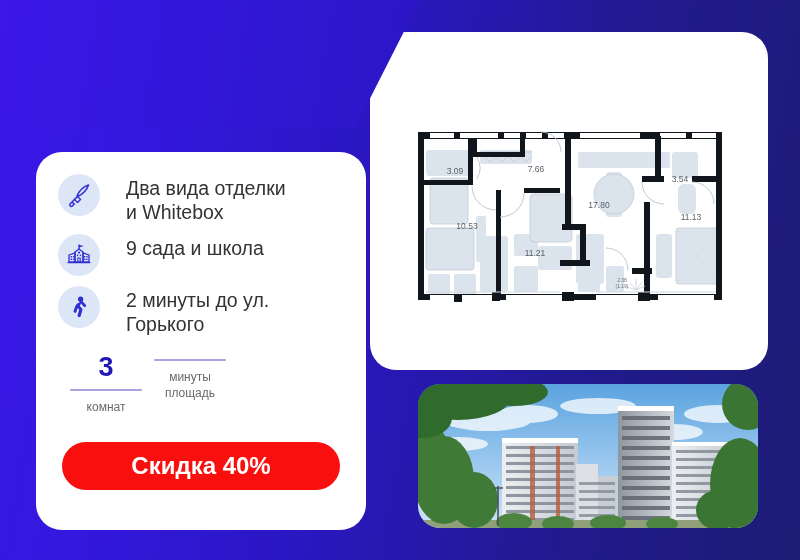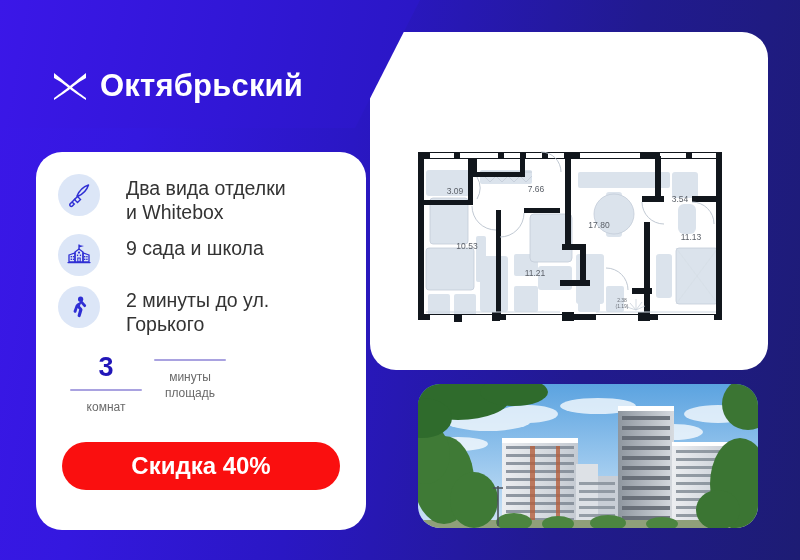--- a/index.html
+++ b/index.html
@@ -68,21 +68,21 @@
     color:#ffffff;font-size:24px;font-weight:700;
     font-family:"Liberation Sans","DejaVu Sans",sans-serif;
     display:flex;align-items:center;justify-content:center;
   }
 
   
   .card-right{
     position:absolute;left:370px;top:32px;width:398px;height:338px;
     background:#ffffff;border-radius:26px;z-index:2;
   }
-  .plan-wrap{position:absolute;left:40px;top:104px;width:320px;height:200px;}
+  .plan-wrap{position:absolute;left:40px;top:84px;width:320px;height:200px;}
   .plan-svg{display:block;width:320px;height:200px;}
   .plan-label{
     font-family:"Liberation Sans","DejaVu Sans",sans-serif;
     fill:#5b6068;font-size:8.5px;
   }
   .plan-label-sm{
     font-family:"Liberation Sans","DejaVu Sans",sans-serif;
     fill:#6b7078;font-size:5px;
   }
 
@@ -93,28 +93,20 @@
   }
   .photo svg{display:block;}
 </style>
 </head>
 <body>
 
 <div id="root">
 
   <div class="banner"></div>
 
-  <div class="logo">
-    <svg class="logo-mark" viewBox="0 0 36 30">
-      <path d="M2 2 C10 8, 14 12, 18 15 C22 12, 26 8, 34 2 L34 7 C27 11, 23 14, 20 16.5
-               C23 19, 27 22, 34 27 L34 29 C26 24, 22 21, 18 18 C14 21, 10 24, 2 29 L2 27
-               C9 22, 13 19, 16 16.5 C13 14, 9 11, 2 7 Z" fill="#ffffff"></path>
-    </svg>
-    <span class="logo-text">Октябрьский</span>
-  </div>
 
   <div class="card-left">
 
     <div class="features">
 
       <div class="feature">
         <span class="feat-icon">
           <svg width="26" height="26" viewBox="0 0 26 26">
             <path d="M9.5 16.5 L6 20 M6 20 L4 22 a1.6 1.6 0 0 0 2.2 2.2 L8.2 22 Z" stroke="#2f2fd4" stroke-width="1.5" fill="none" stroke-linecap="round"></path>
             <path d="M8.5 17.5 L11.5 14.5 L14.5 17.5 L11.5 20.5 Z" stroke="#2f2fd4" stroke-width="1.4" fill="none"></path>

